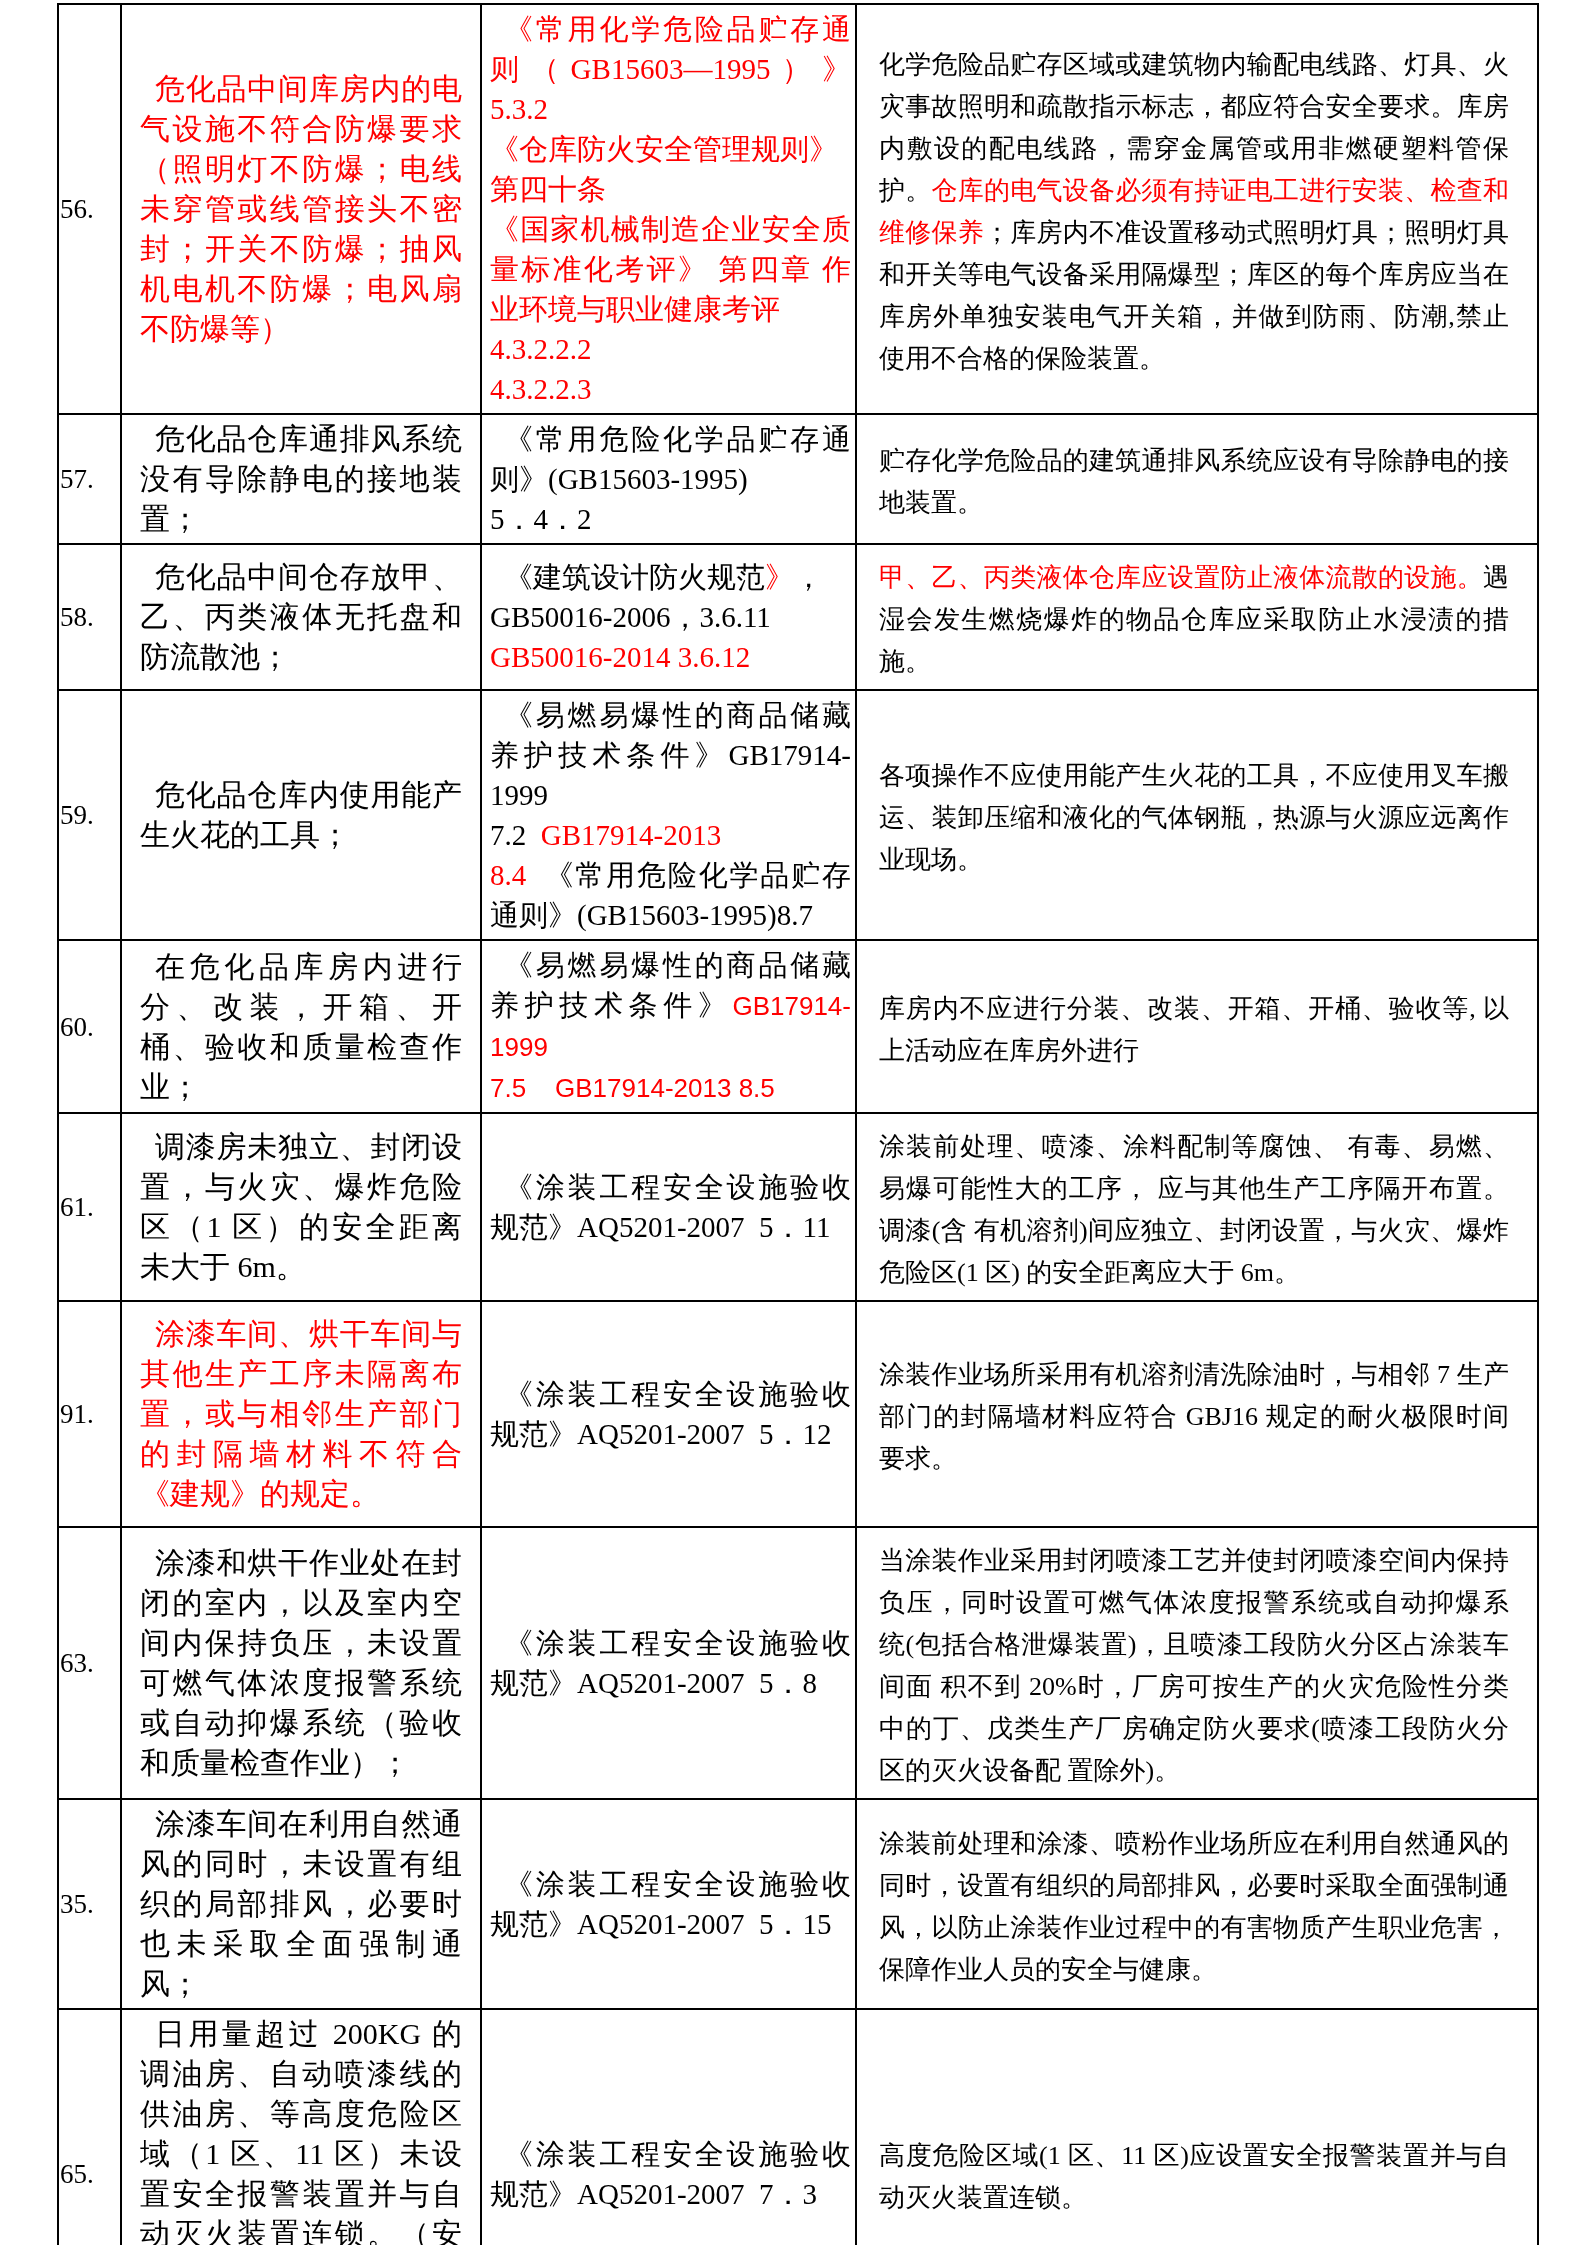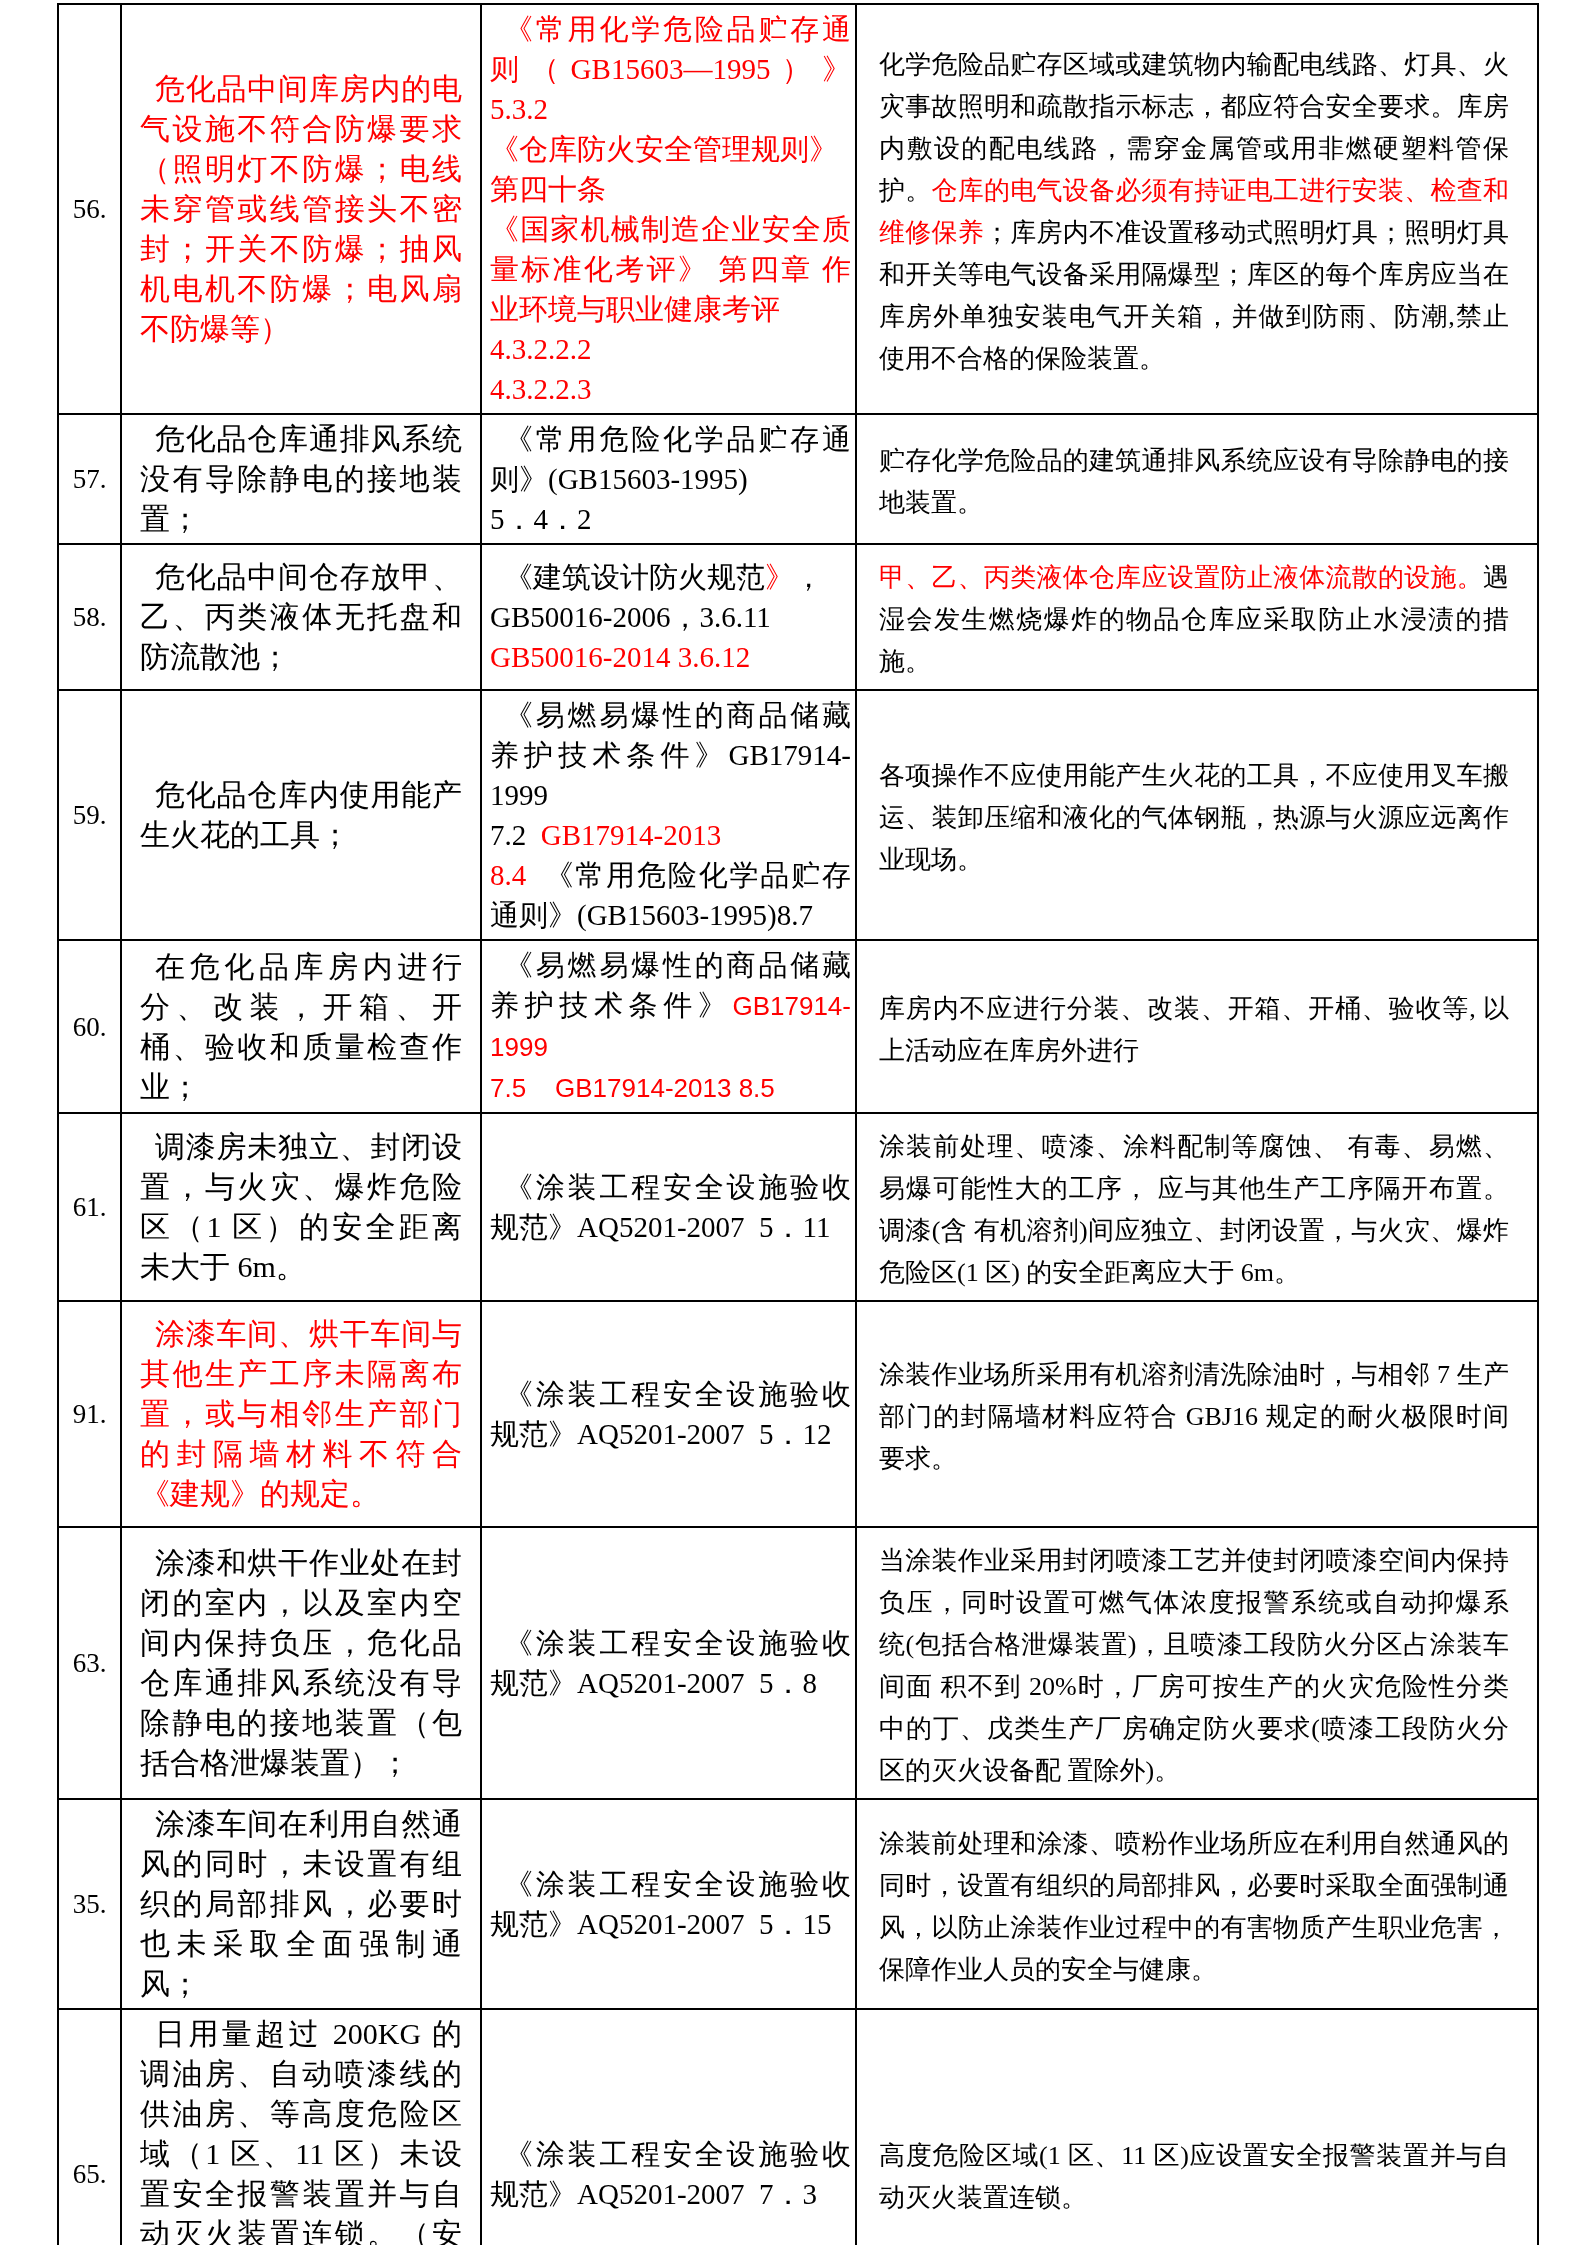--- a/index.html
+++ b/index.html
@@ -2,21 +2,21 @@
 <html><head>
 <meta charset="utf-8">
 <style>
   html,body{margin:0;padding:0;background:#ffffff;}
   .page{
     position:relative;width:1587px;height:2245px;background:#ffffff;overflow:hidden;
     font-family:"Liberation Serif","DejaVu Serif",serif;color:#000;
   }
   table.doc{border-collapse:collapse;table-layout:fixed;margin:3px 0 0 57px;}
   table.doc td{border:2px solid #000;vertical-align:middle;box-sizing:border-box;overflow:hidden;}
-  .c-num{text-align:center;font-size:27px;line-height:34px;}
+  .c-num{font-size:27px;line-height:34px;}
   .c-problem{font-size:30px;line-height:40px;padding:4px 18px;text-align:justify;text-indent:15px;}
   .c-basis{font-size:29px;line-height:40px;padding:4px 4px 4px 8px;text-align:justify;text-indent:14px;}
   .c-req{font-size:26px;line-height:42px;padding:12px 28px 6px 22px;text-align:justify;}
   .run{white-space:pre-wrap;}
   .red{color:#ff0000;}
   .black{color:#000000;}
   .sans{font-family:"Liberation Sans","DejaVu Sans",sans-serif;font-size:26px;}
   
   tr:nth-child(1)  td{height:373px;}
   tr:nth-child(2)  td{height:126px;}
@@ -96,21 +96,21 @@
 
   <tr>
     <td class="c-num">91.</td>
     <td class="c-problem"><span class="run red">涂漆车间、烘干车间与其他生产工序未隔离布置，或与相邻生产部门的封隔墙材料不符合《建规》的规定。</span></td>
     <td class="c-basis"><span class="run black">《涂装工程安全设施验收规范》AQ5201-2007  5．12</span></td>
     <td class="c-req"><span class="run black">涂装作业场所采用有机溶剂清洗除油时，与相邻 7 生产部门的封隔墙材料应符合 GBJ16 规定的耐火极限时间要求。</span></td>
   </tr>
 
   <tr>
     <td class="c-num">63.</td>
-    <td class="c-problem"><span class="run black">涂漆和烘干作业处在封闭的室内，以及室内空间内保持负压，危化品仓库通排风系统没有导除静电的接地装置（包括合格泄爆装置）；</span></td>
+    <td class="c-problem"><span class="run black">涂漆和烘干作业处在封闭的室内，以及室内空间内保持负压，未设置可燃气体浓度报警系统或自动抑爆系统（验收和质量检查作业）；</span></td>
     <td class="c-basis"><span class="run black">《涂装工程安全设施验收规范》AQ5201-2007  5．8</span></td>
     <td class="c-req"><span class="run black">当涂装作业采用封闭喷漆工艺并使封闭喷漆空间内保持负压，同时设置可燃气体浓度报警系统或自动抑爆系 统(包括合格泄爆装置)，且喷漆工段防火分区占涂装车间面 积不到 20%时，厂房可按生产的火灾危险性分类中的丁、戊类生产厂房确定防火要求(喷漆工段防火分区的灭火设备配 置除外)。</span></td>
   </tr>
 
   <tr>
     <td class="c-num">35.</td>
     <td class="c-problem"><span class="run black">涂漆车间在利用自然通风的同时，未设置有组织的局部排风，必要时也未采取全面强制通风；</span></td>
     <td class="c-basis"><span class="run black">《涂装工程安全设施验收规范》AQ5201-2007  5．15</span></td>
     <td class="c-req"><span class="run black">涂装前处理和涂漆、喷粉作业场所应在利用自然通风的同时，设置有组织的局部排风，必要时采取全面强制通风，以防止涂装作业过程中的有害物质产生职业危害，保障作业人员的安全与健康。</span></td>
   </tr>

